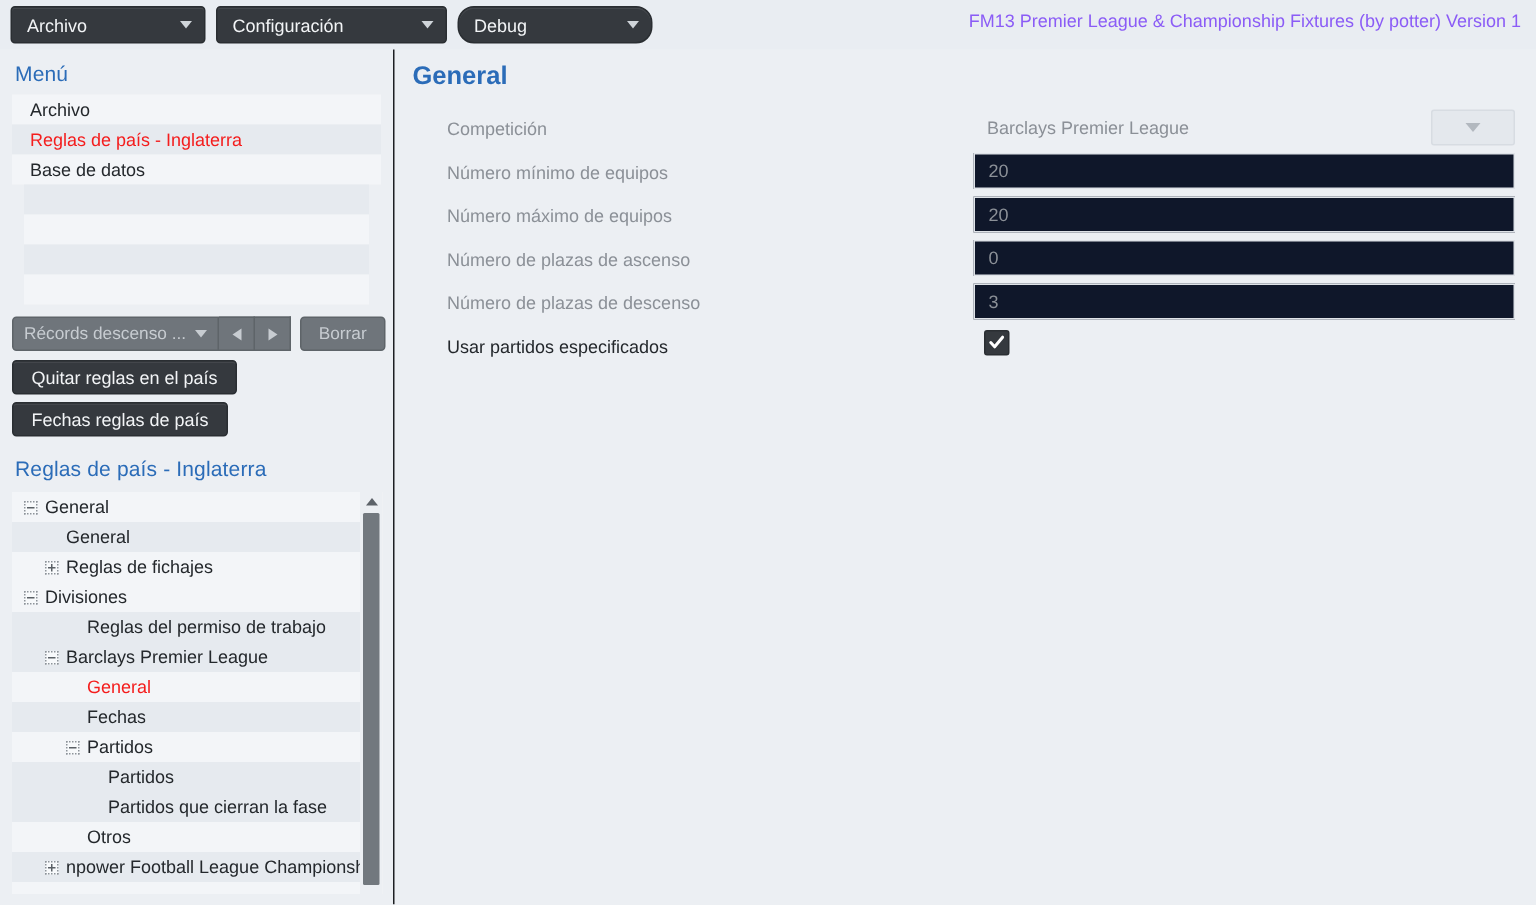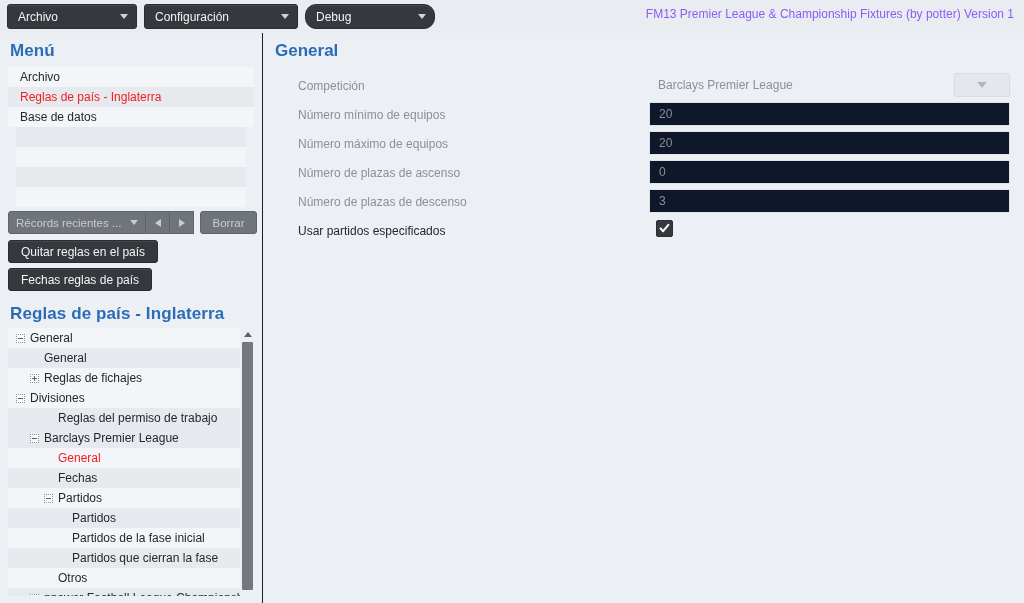--- a/index.html
+++ b/index.html
@@ -45,21 +45,21 @@
     font-size: 12px; color: #8b5cf6; white-space: nowrap;
   }
 
   
   .leftpanel {
     position: absolute; left: 0; top: 33px; width: 263px; height: 570px;
     background: #eceff3;
     border-right: 1px solid #1c1f22;
   }
   .panel-title {
-    color: #2b6cb8; font-size: 17px; font-weight: bold;
+    color: #2b6cb8; font-size: 14px; font-weight: normal;
     padding: 8px 0 6px 10px;
     letter-spacing: .1px;
   }
   .panel-title.sec { padding-top: 9px; }
 
   .menu-list { margin: 0 8px; }
   .menu-item {
     height: 20px; line-height: 20px;
     font-size: 12px; color: #24282c;
     padding-left: 12px;
@@ -266,21 +266,21 @@
         <span>Base de datos</span>
       </div>
       <div class="menu-blank alt"></div>
       <div class="menu-blank"></div>
       <div class="menu-blank alt"></div>
       <div class="menu-blank"></div>
     </div>
 
     <div class="recents">
       <div class="combo">
-        <span class="ctext">Récords recientes ...</span>
+        <span class="ctext">Récords descenso ...</span>
         <span class="ccaret"></span>
       </div>
       <div class="navbtn">
         <span class="tri-l"></span>
       </div>
       <div class="navbtn">
         <span class="tri-r"></span>
       </div>
       <div class="clearbtn">
         <span>Borrar</span>
@@ -341,25 +341,20 @@
           <div class="tnode">
             <span class="spacer" style="width: 36px;"></span>
             <span class="exp"></span>
             <span class="tlabel">Partidos</span>
           </div>
           <div class="tnode alt">
             <span class="spacer" style="width: 50px;"></span>
             <span class="spacer" style="width: 14px;"></span>
             <span class="tlabel">Partidos</span>
           </div>
-          <div class="tnode">
-            <span class="spacer" style="width: 50px;"></span>
-            <span class="spacer" style="width: 14px;"></span>
-            <span class="tlabel">Partidos de la fase inicial</span>
-          </div>
           <div class="tnode alt">
             <span class="spacer" style="width: 50px;"></span>
             <span class="spacer" style="width: 14px;"></span>
             <span class="tlabel">Partidos que cierran la fase</span>
           </div>
           <div class="tnode">
             <span class="spacer" style="width: 36px;"></span>
             <span class="spacer" style="width: 14px;"></span>
             <span class="tlabel">Otros</span>
           </div>

